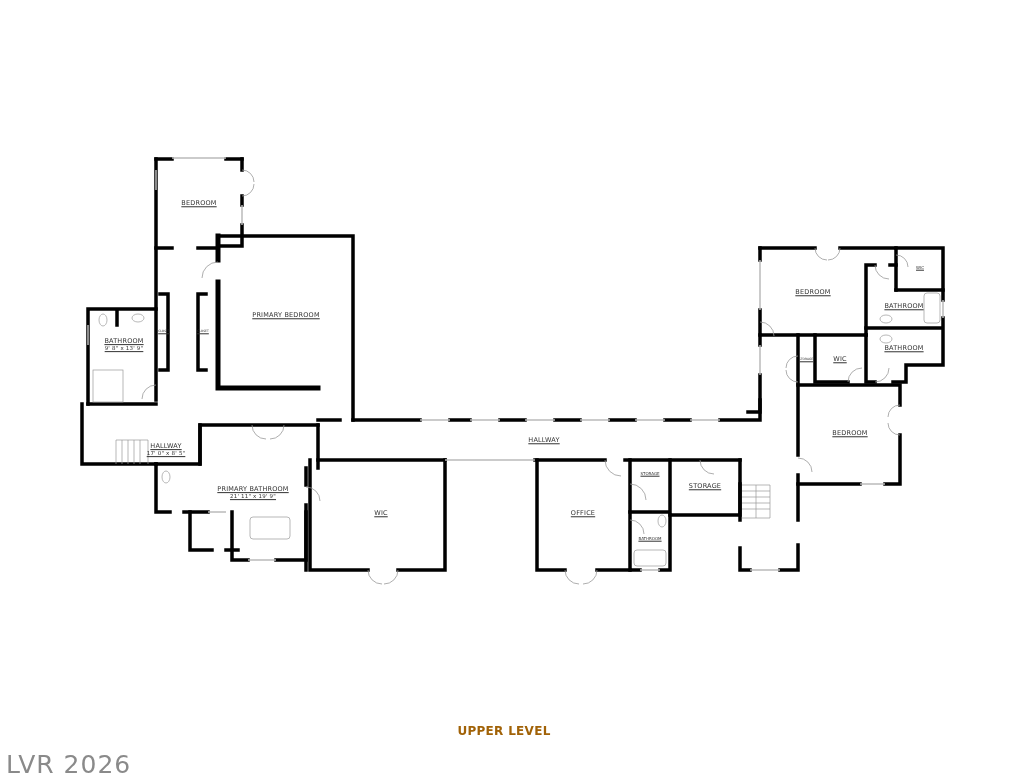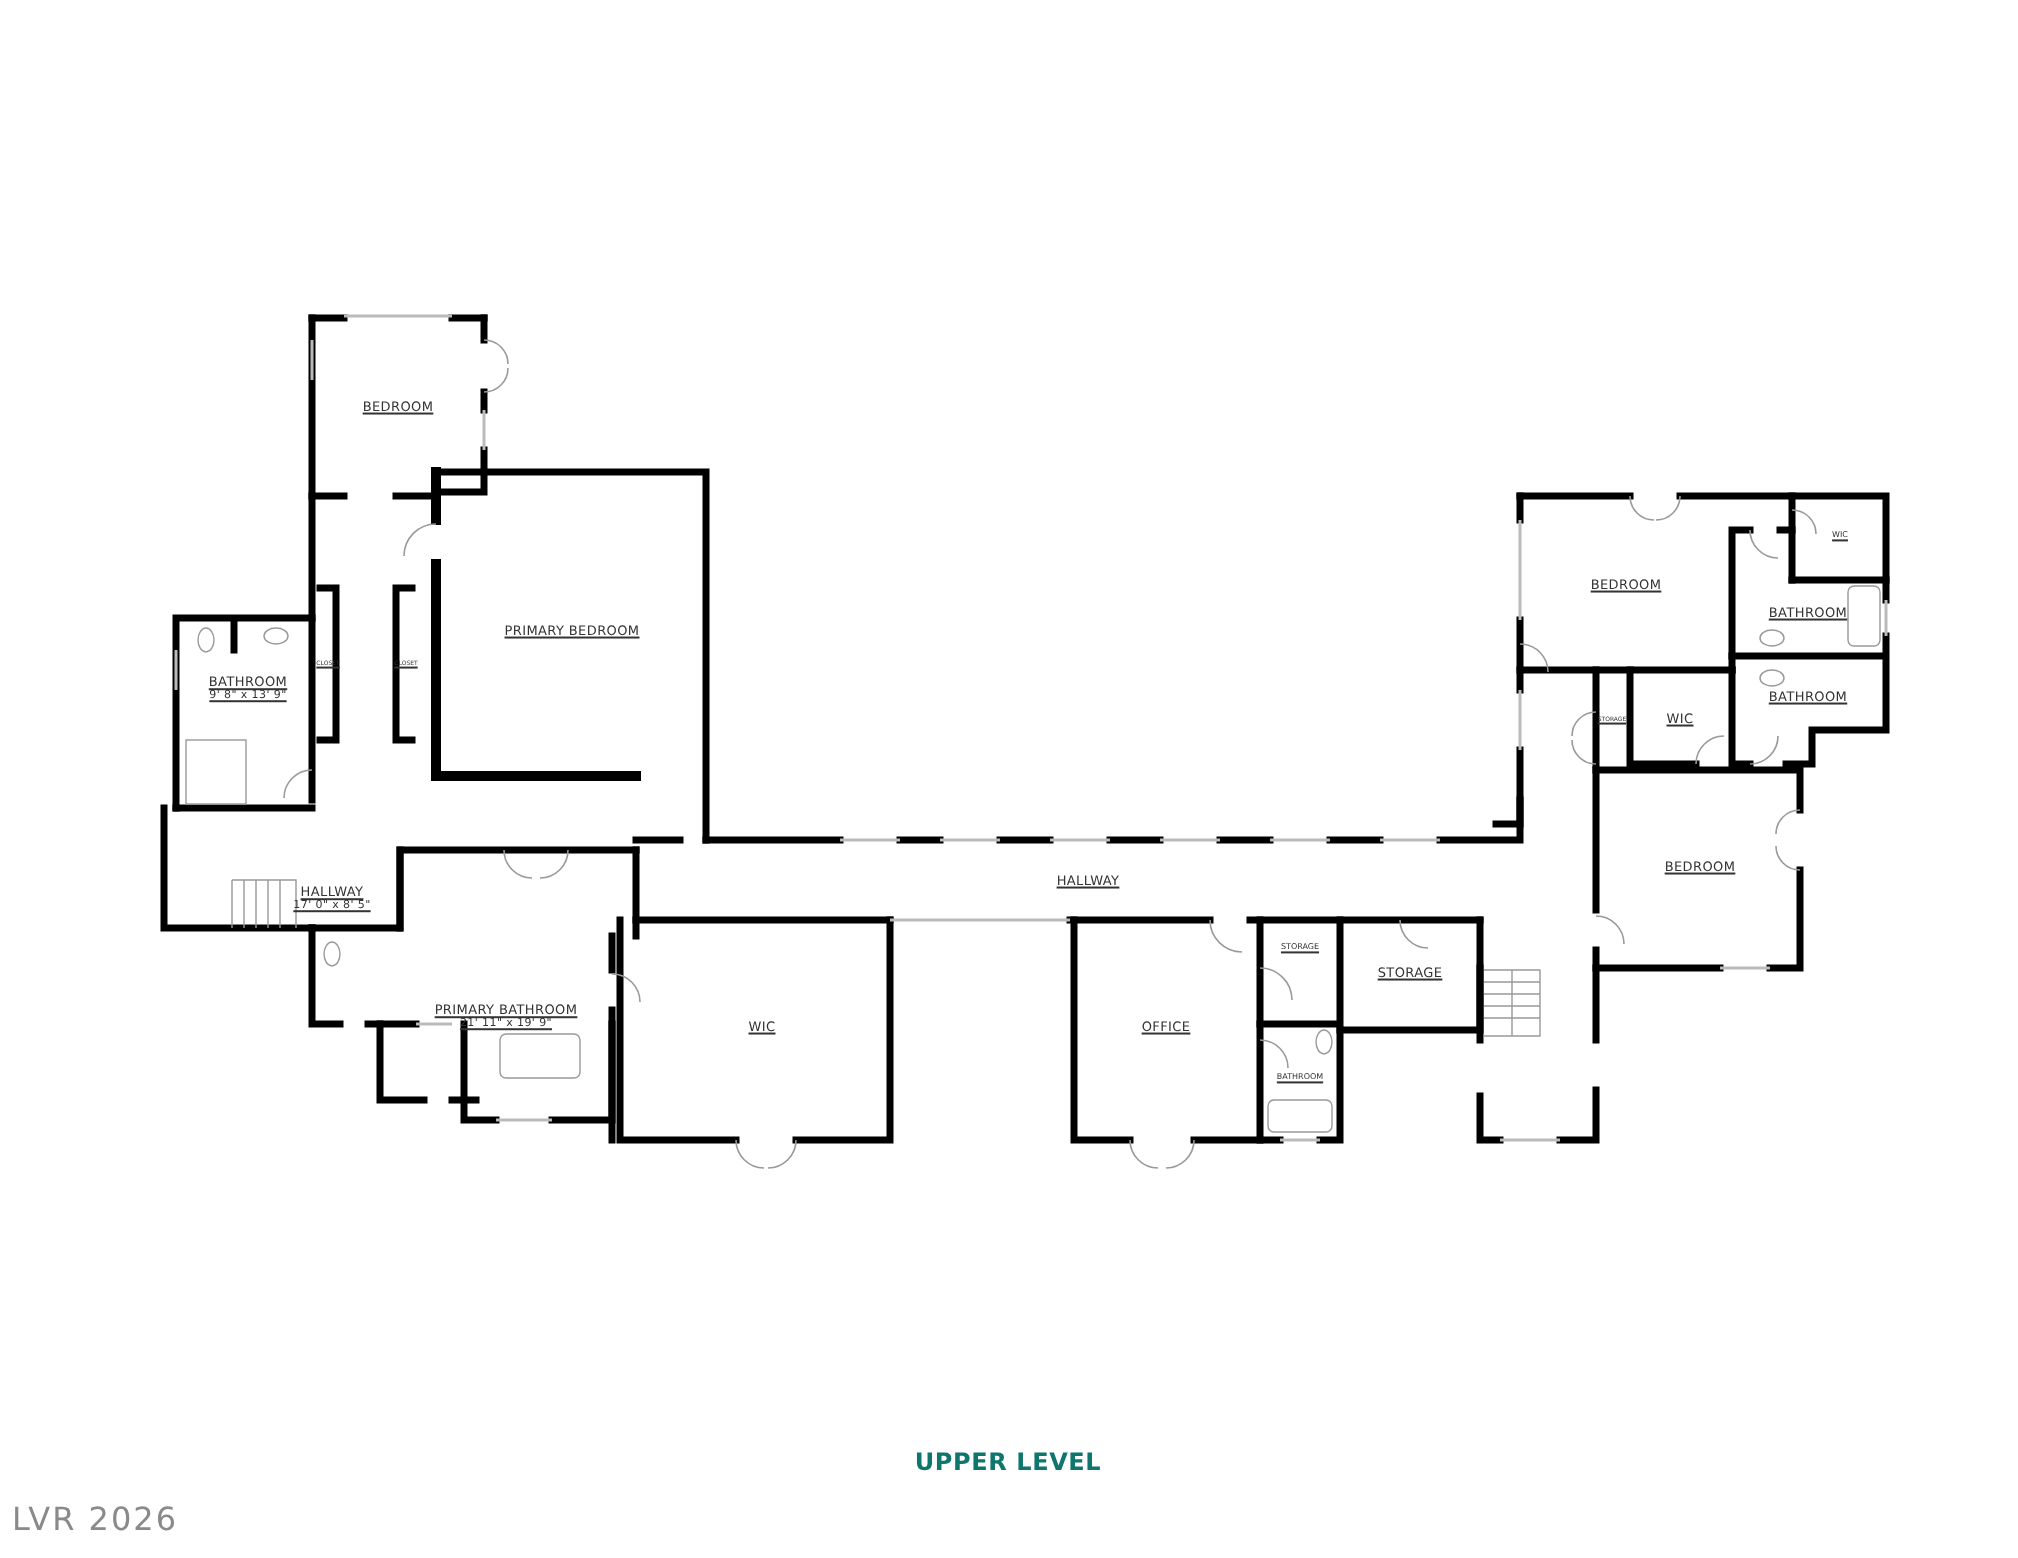--- a/index.html
+++ b/index.html
@@ -8,23 +8,23 @@
   #plan { position: absolute; left: 0; top: 0; }
   .label { position: absolute; font-family: "DejaVu Sans", sans-serif;
            color: #333; text-align: center; white-space: nowrap;
            transform: translate(-50%, -50%); line-height: 1.15; text-decoration: underline; }
   .lbl-md { font-size: 6.5px; letter-spacing: 0.2px; }
   .lbl-sm { font-size: 4px; }
   .lbl-xs { font-size: 3px; }
   .dim { display: block; font-size: 5.5px; }
   #level-title { position: absolute; left: 504px; top: 731px; transform: translate(-50%, -50%);
                  font-family: "DejaVu Sans", sans-serif; font-weight: bold; font-size: 12px;
-                 color: #0f766e; letter-spacing: 0.3px; }
+                 color: #a16207; letter-spacing: 0.3px; }
   #watermark { position: absolute; left: 6px; top: 750px; font-family: "DejaVu Sans", sans-serif;
-               font-size: 16px; color: #8a8a8a; letter-spacing: 1px; }
+               font-size: 25px; color: #8a8a8a; letter-spacing: 1px; }
 </style>
 </head>
 <body>
 
 <svg id="plan" width="1009" height="779" viewBox="0 0 1009 779" xmlns="http://www.w3.org/2000/svg">
   <g stroke="#000" stroke-width="3.5" fill="none" stroke-linecap="square">
 
     <path d="M156 159 L156 400"></path>
     <path d="M156 159 L172 159 M226 159 L242 159"></path>
     <path d="M242 159 L242 170 M242 196 L242 205 M242 225 L242 246 L218 246 L218 252"></path>
@@ -115,21 +115,21 @@
     <rect x="924" y="293" width="16" height="30" rx="3"></rect>
   </g>
 </svg>
 
 <div class="label lbl-md" style="left:199px; top:204px;"><span>BEDROOM</span></div>
 <div class="label lbl-md" style="left:286px; top:316px;"><span>PRIMARY BEDROOM</span></div>
 <div class="label lbl-md" style="left:124px; top:345px;"><span>BATHROOM</span><span class="dim">9' 8" x 13' 9"</span></div>
 <div class="label lbl-xs" style="left:164px; top:332px;"><span>CLOSET</span></div>
 <div class="label lbl-xs" style="left:203px; top:332px;"><span>CLOSET</span></div>
 <div class="label lbl-md" style="left:166px; top:450px;"><span>HALLWAY</span><span class="dim">17' 0" x 8' 5"</span></div>
-<div class="label lbl-md" style="left:253px; top:509px;"><span>PRIMARY BATHROOM</span><span class="dim">21' 11" x 19' 9"</span></div>
+<div class="label lbl-md" style="left:253px; top:493px;"><span>PRIMARY BATHROOM</span><span class="dim">21' 11" x 19' 9"</span></div>
 <div class="label lbl-md" style="left:381px; top:514px;"><span>WIC</span></div>
 <div class="label lbl-md" style="left:544px; top:441px;"><span>HALLWAY</span></div>
 <div class="label lbl-md" style="left:583px; top:514px;"><span>OFFICE</span></div>
 <div class="label lbl-sm" style="left:650px; top:474px;"><span>STORAGE</span></div>
 <div class="label lbl-md" style="left:705px; top:487px;"><span>STORAGE</span></div>
 <div class="label lbl-sm" style="left:650px; top:539px;"><span>BATHROOM</span></div>
 <div class="label lbl-md" style="left:813px; top:293px;"><span>BEDROOM</span></div>
 <div class="label lbl-sm" style="left:920px; top:268px;"><span>WIC</span></div>
 <div class="label lbl-md" style="left:904px; top:307px;"><span>BATHROOM</span></div>
 <div class="label lbl-md" style="left:904px; top:349px;"><span>BATHROOM</span></div>

